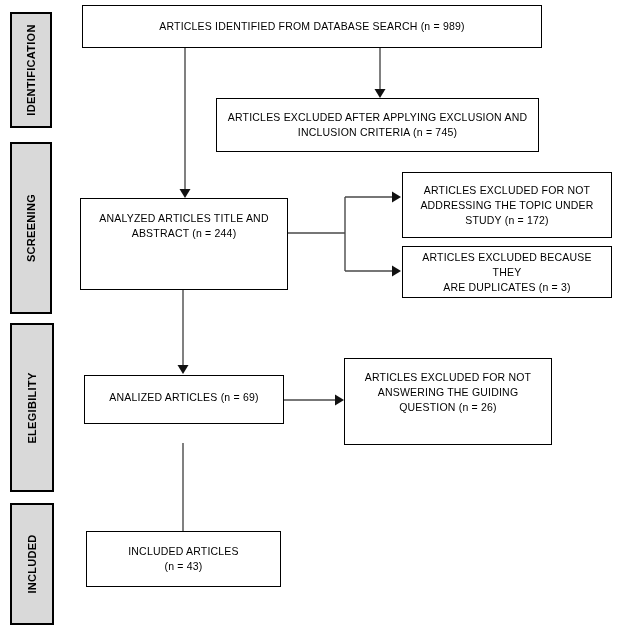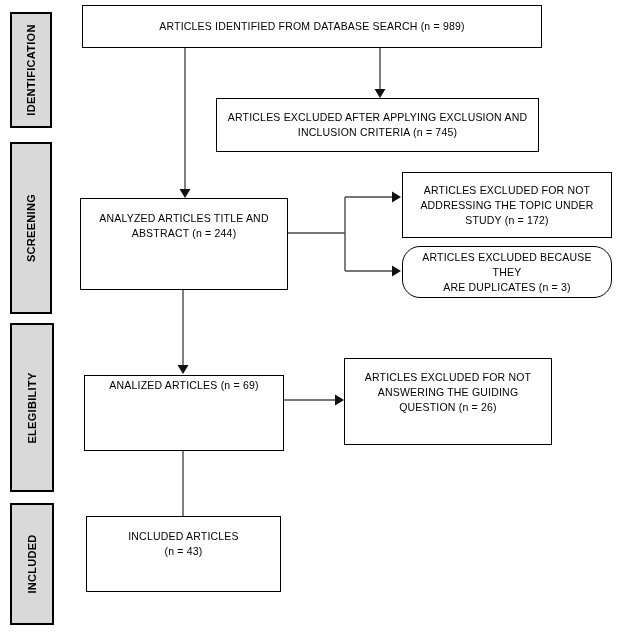--- a/index.html
+++ b/index.html
@@ -61,24 +61,24 @@
   
   #stage-identification { left: 10px; top: 12px;  width: 42px; height: 116px; }
   #stage-screening      { left: 10px; top: 142px; width: 42px; height: 172px; }
   #stage-elegibility    { left: 10px; top: 323px; width: 44px; height: 169px; }
   #stage-included       { left: 10px; top: 503px; width: 44px; height: 122px; }
 
   #box-identified        { left: 82px;  top: 5px;   width: 460px; height: 43px; }
   #box-excluded-criteria { left: 216px; top: 98px;  width: 323px; height: 54px; }
   #box-title-abstract    { left: 80px;  top: 198px; width: 208px; height: 92px; padding-top: 12px; }
   #box-excluded-topic    { left: 402px; top: 172px; width: 210px; height: 66px; }
-  #box-excluded-dup      { left: 402px; top: 246px; width: 210px; height: 52px; border-radius: 18px; }
-  #box-analized          { left: 84px;  top: 375px; width: 200px; height: 76px; padding-top: 2px; }
+  #box-excluded-dup      { left: 402px; top: 246px; width: 210px; height: 52px; }
+  #box-analized          { left: 84px;  top: 375px; width: 200px; height: 49px; padding-top: 14px; }
   #box-excluded-question { left: 344px; top: 358px; width: 208px; height: 87px; padding-top: 11px; }
-  #box-included          { left: 86px;  top: 516px; width: 195px; height: 76px; padding-top: 12px; }
+  #box-included          { left: 86px;  top: 531px; width: 195px; height: 56px; padding-top: 12px; }
 </style>
 </head>
 <body>
 
 <div id="canvas">
 
   <svg class="connectors" viewBox="0 0 632 638" xmlns="http://www.w3.org/2000/svg">
     <g stroke="#4a4a4a" stroke-width="1.4" fill="none">
 
       <path d="M185 48 V189"></path>

